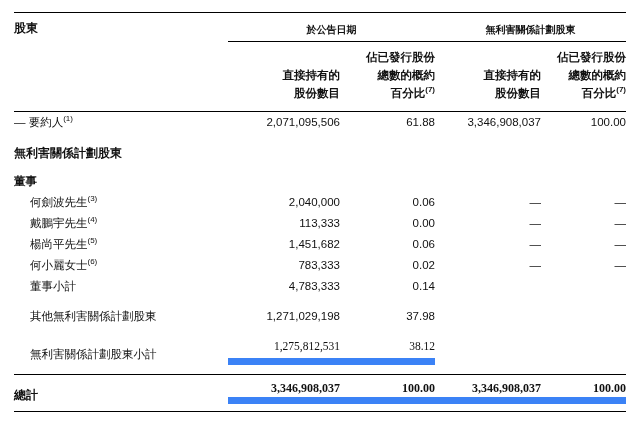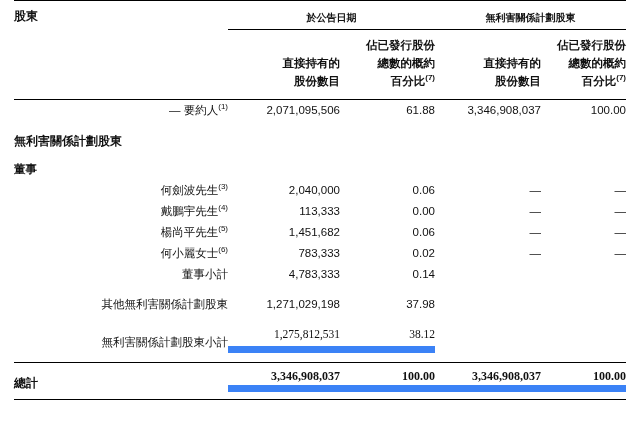--- a/index.html
+++ b/index.html
@@ -12,21 +12,21 @@
     height: 442px;
     font-family: "Liberation Sans", sans-serif;
     color: #111111;
     overflow: hidden;
   }
   .sheet {
     position: relative;
     width: 640px;
     height: 338px;
     box-sizing: border-box;
-    padding: 0 14px;
+    padding: 12px 14px;
   }
   table.tbl {
     width: 612px;
     border-collapse: collapse;
     table-layout: fixed;
     font-size: 11.5px;
   }
   col.c-label { width: 214px; }
   col.c-num   { width: 112px; }
   col.c-pct   { width: 95px; }
@@ -73,21 +73,21 @@
     padding-top: 8px;
     padding-bottom: 3px;
   }
   tr.drow td {
     font-size: 11.5px;
     line-height: 1.82;
     text-align: right;
     white-space: nowrap;
   }
   tr.drow td.lbl {
-    text-align: right;
+    text-align: left;
   }
   tr.drow td.indent {
     padding-left: 16px;
   }
   .dash {
     font-size: 11.5px;
   }
   .spacer td { height: 9px; }
   .spacer-sm td { height: 5px; }
   .underline-cell {

